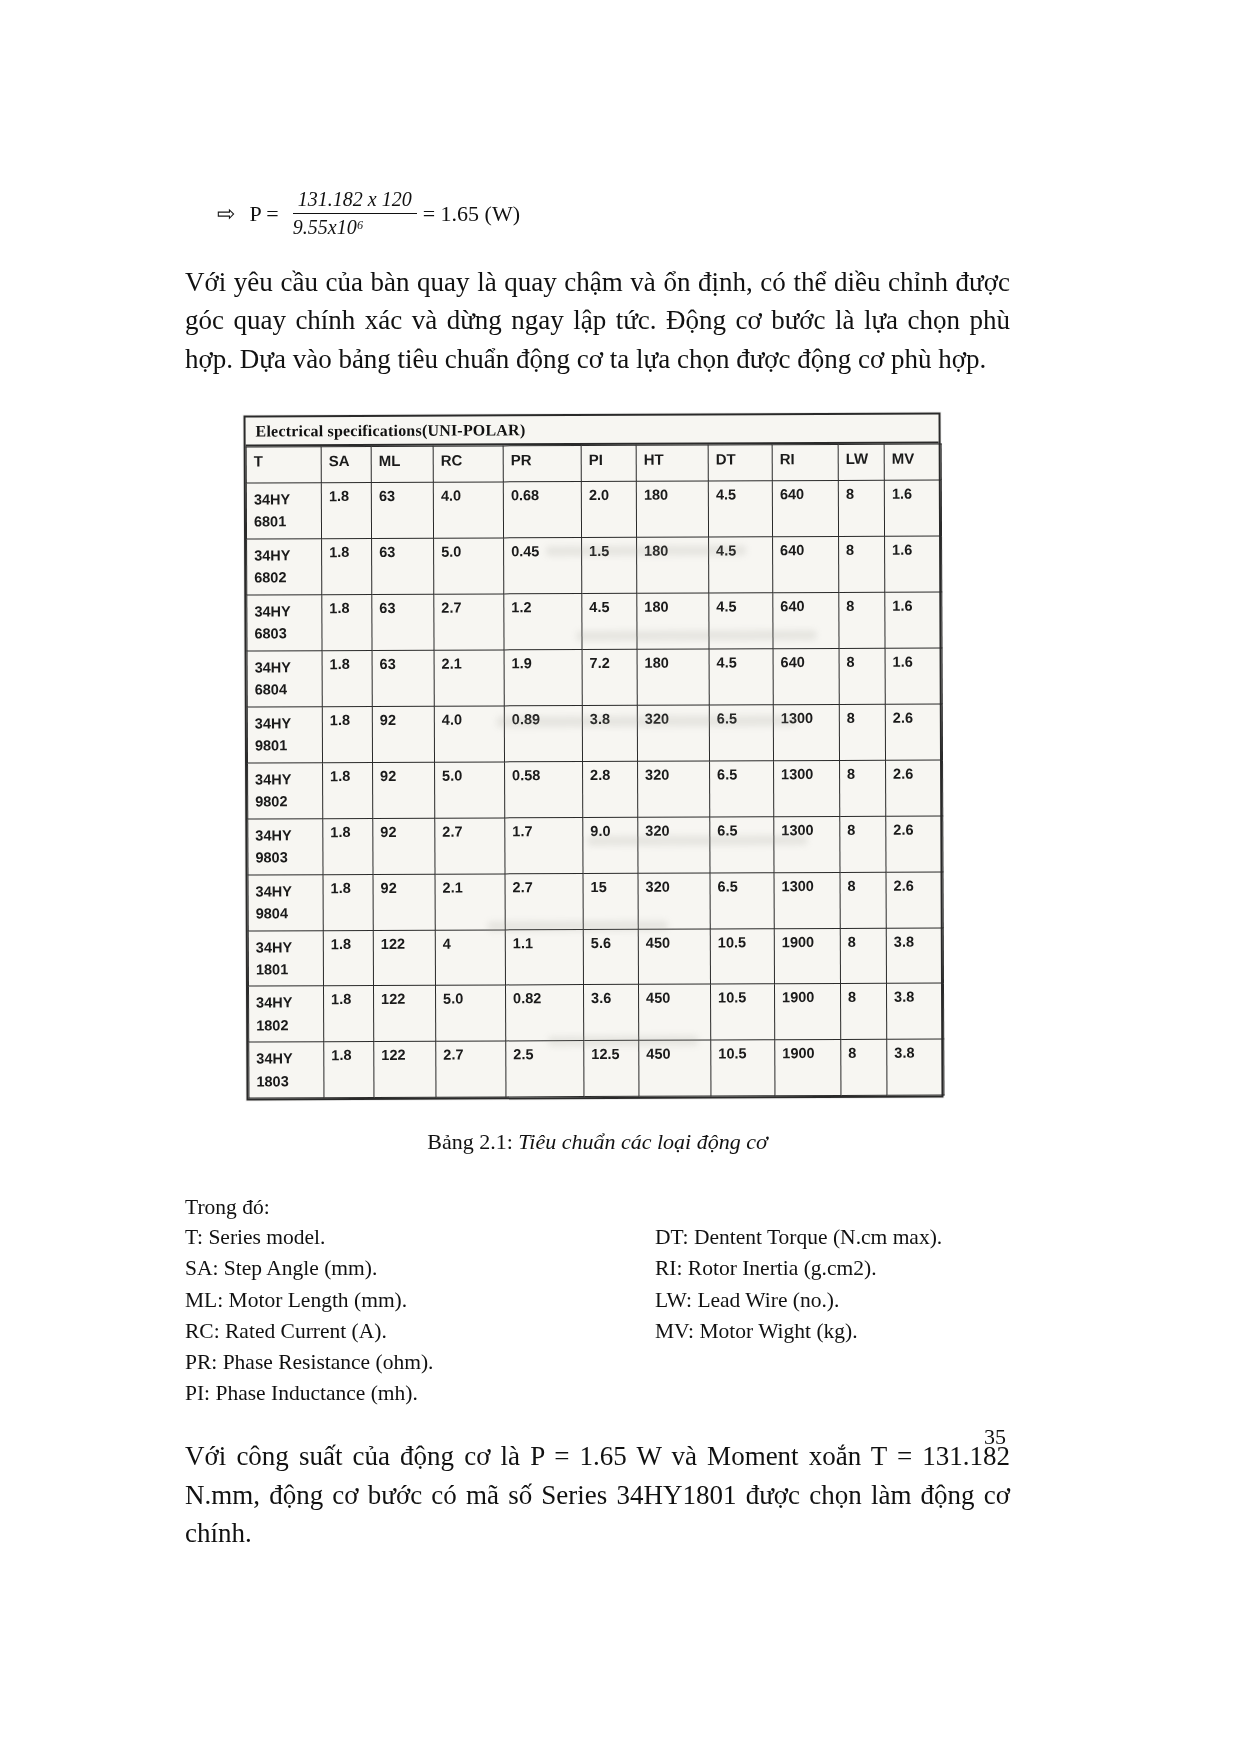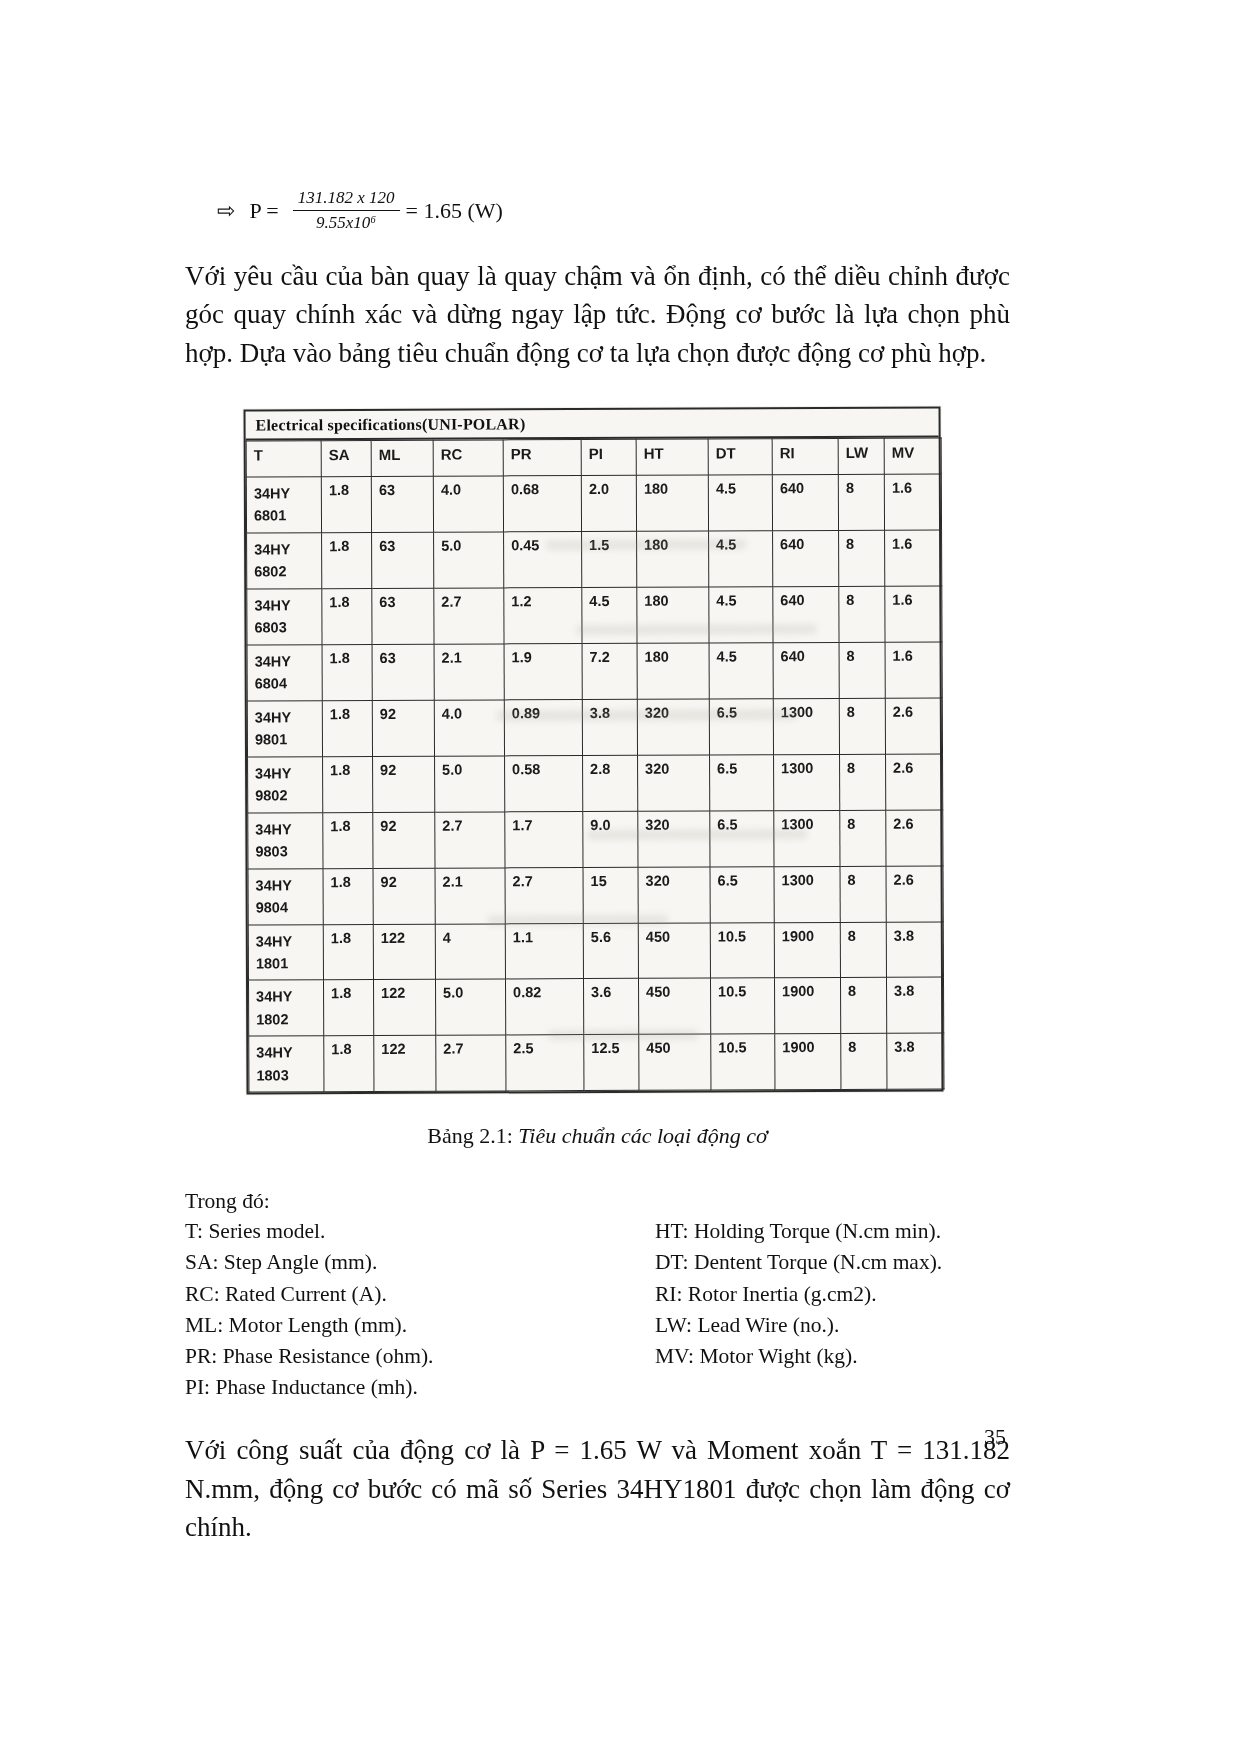--- a/index.html
+++ b/index.html
@@ -24,22 +24,21 @@
     display: flex;
     align-items: center;
     margin-left: 32px;
     font-size: 22px;
     margin-bottom: 24px;
   }
   .formula-row .arrow { font-size: 22px; margin-right: 14px; }
   .formula-row .lhs { margin-right: 8px; }
   .frac {
     display: inline-block;
-    text-align: center;
-    font-size: 17px;
+    font-size: 20px;
     font-style: italic;
     vertical-align: middle;
     margin: 0 6px;
   }
   .frac .num { display: block; border-bottom: 1.6px solid #111; padding: 0 5px 2px; }
   .frac .den { display: block; padding-top: 2px; }
 
   
   .body-text {
     font-size: 27px;
@@ -351,27 +350,26 @@
 
   <p class="caption">
     <span class="cap-bold">Bảng 2.1:</span><span class="cap-italic"> Tiêu chuẩn các loại động cơ</span>
   </p>
 
   <p class="legend-title">Trong đó:</p>
   <div class="legend-cols">
     <div class="legend-col-left">
       <span class="legend-item">T: Series model.</span>
       <span class="legend-item">SA: Step Angle (mm).</span>
+      <span class="legend-item">ML: Motor Length (mm).</span>
       <span class="legend-item">RC: Rated Current (A).</span>
-      <span class="legend-item">ML: Motor Length (mm).</span>
       <span class="legend-item">PR: Phase Resistance (ohm).</span>
       <span class="legend-item">PI: Phase Inductance (mh).</span>
     </div>
     <div class="legend-col-right">
-      <span class="legend-item">HT: Holding Torque (N.cm min).</span>
       <span class="legend-item">DT: Dentent Torque (N.cm max).</span>
       <span class="legend-item">RI: Rotor Inertia (g.cm2).</span>
       <span class="legend-item">LW: Lead Wire (no.).</span>
       <span class="legend-item">MV: Motor Wight (kg).</span>
     </div>
   </div>
 
   <p class="body-text">Với công suất của động cơ là P = 1.65 W và Moment xoắn T = 131.182 N.mm, động cơ bước có mã số Series 34HY1801 được chọn làm động cơ chính.</p>
 
   <div class="page-number">35</div>

